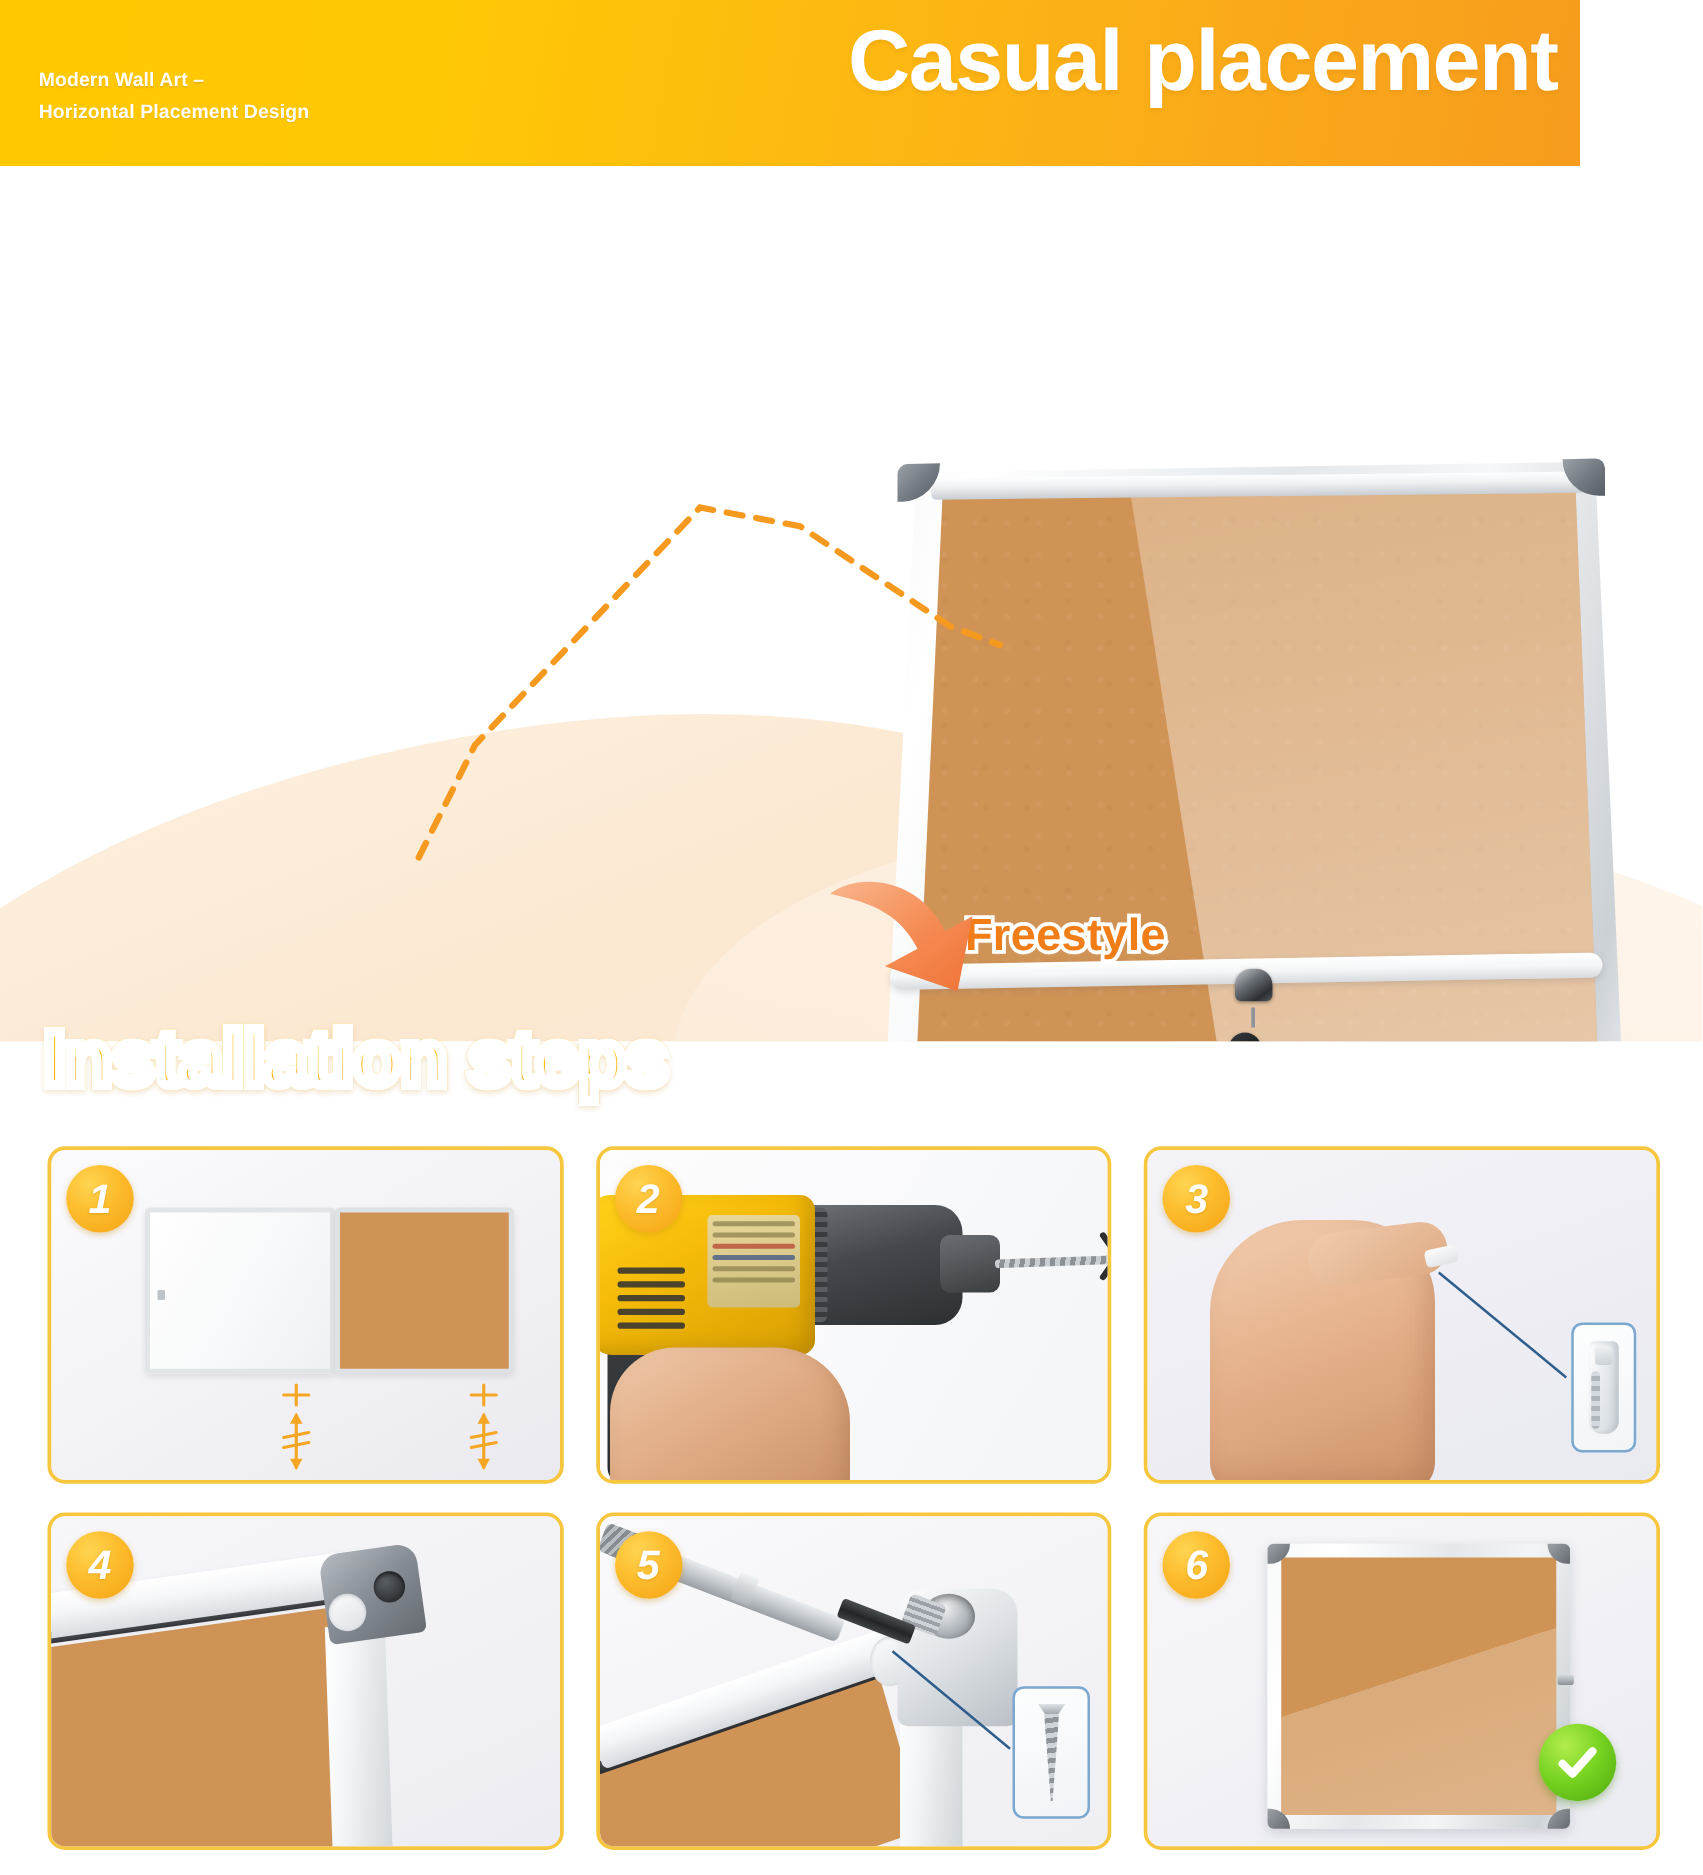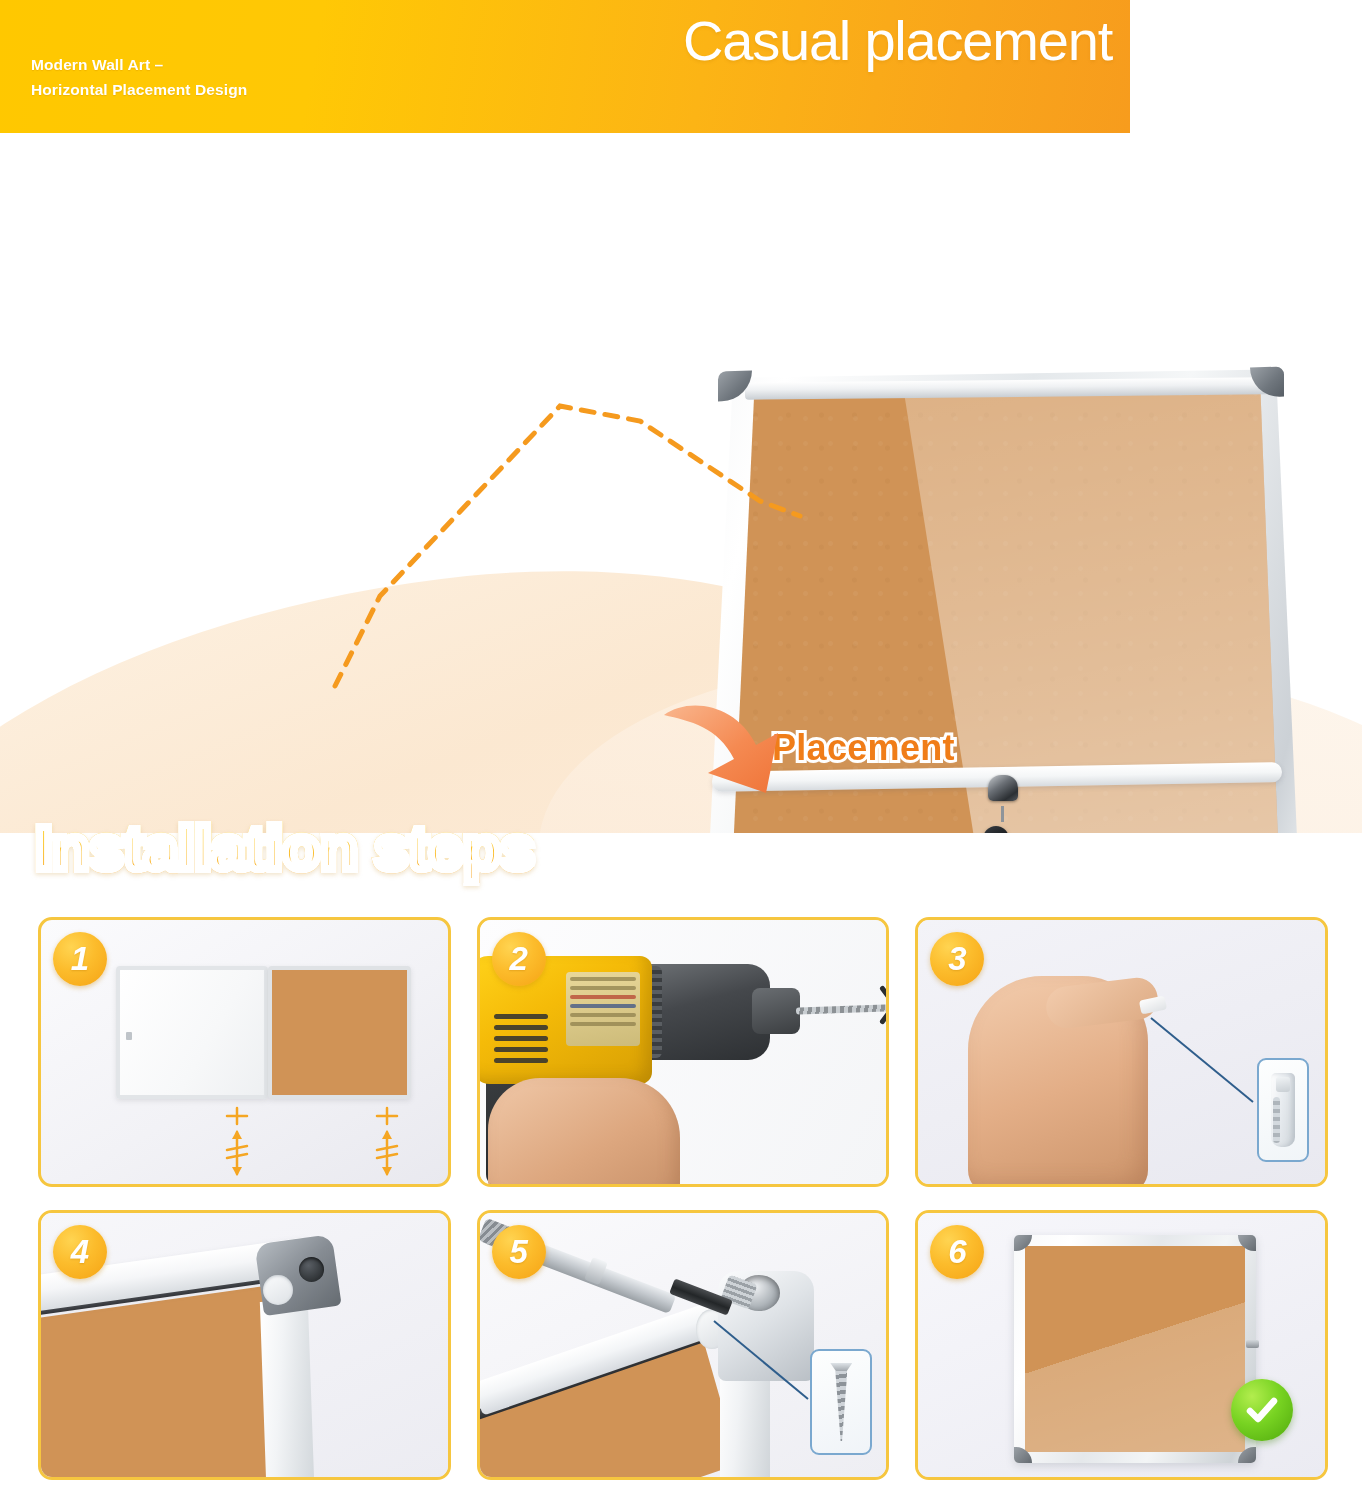--- a/index.html
+++ b/index.html
@@ -6,34 +6,34 @@
   body {
     width:1362px; height:1500px;
     font-family:"Liberation Sans", sans-serif;
     background:#ffffff;
     overflow:hidden;
     position:relative;
   }
 
   
   .header {
-    position:absolute; left:0; top:0; width:1130px; height:133px;
+    position:absolute; left:0; top:0; width:1264px; height:133px;
     background:linear-gradient(100deg,#ffc800 0%,#ffc805 28%,#fcb415 62%,#f9a51b 85%,#f79c1d 100%);
     overflow:hidden;
     padding-left:28px;
   }
   .header-sub {
     position:absolute; left:31px; top:52px;
     color:#ffffff; font-size:15.5px; font-weight:bold;
     line-height:1.62; letter-spacing:.1px;
     text-shadow:0 1px 1px rgba(180,110,0,.22);
   }
   .header-title {
     position:absolute; right:18px; top:5px;
-    color:#ffffff; font-size:56px; font-weight:normal;
+    color:#ffffff; font-size:69px; font-weight:bold;
     letter-spacing:-1.2px; line-height:1.28;
     white-space:nowrap;
     text-shadow:0 2px 3px rgba(190,120,0,.18);
   }
 
   
   .hero {
     position:absolute; left:0; top:133px; width:1362px; height:700px;
     background:#ffffff; overflow:hidden;
   }
@@ -518,21 +518,21 @@
     <div class="h-glass"></div>
     <div class="h-topbar"></div>
     <div class="h-cap hcap-tl"></div>
     <div class="h-cap hcap-tr"></div>
 
     <div class="h-rail"></div>
     <div class="lock"></div>
     <div class="lock-pin"></div>
     <div class="key"></div>
 
-    <div class="board-label label-h">Placement</div>
+    <div class="board-label label-h">Freestyle</div>
   </div>
 
   <svg class="dashes" viewBox="0 0 1362 700">
     <polyline points="335,420 380,330 560,140 640,155 760,235 800,250" fill="none" stroke="#f59a1e" stroke-width="5" stroke-linecap="round" stroke-dasharray="13 11"></polyline>
   </svg>
 
   <svg class="arrow-curve" viewBox="0 0 140 120">
     <defs>
       <linearGradient id="ag" x1="0" y1="0" x2="1" y2="1">
         <stop offset="0%" stop-color="#f9b68e"></stop>

